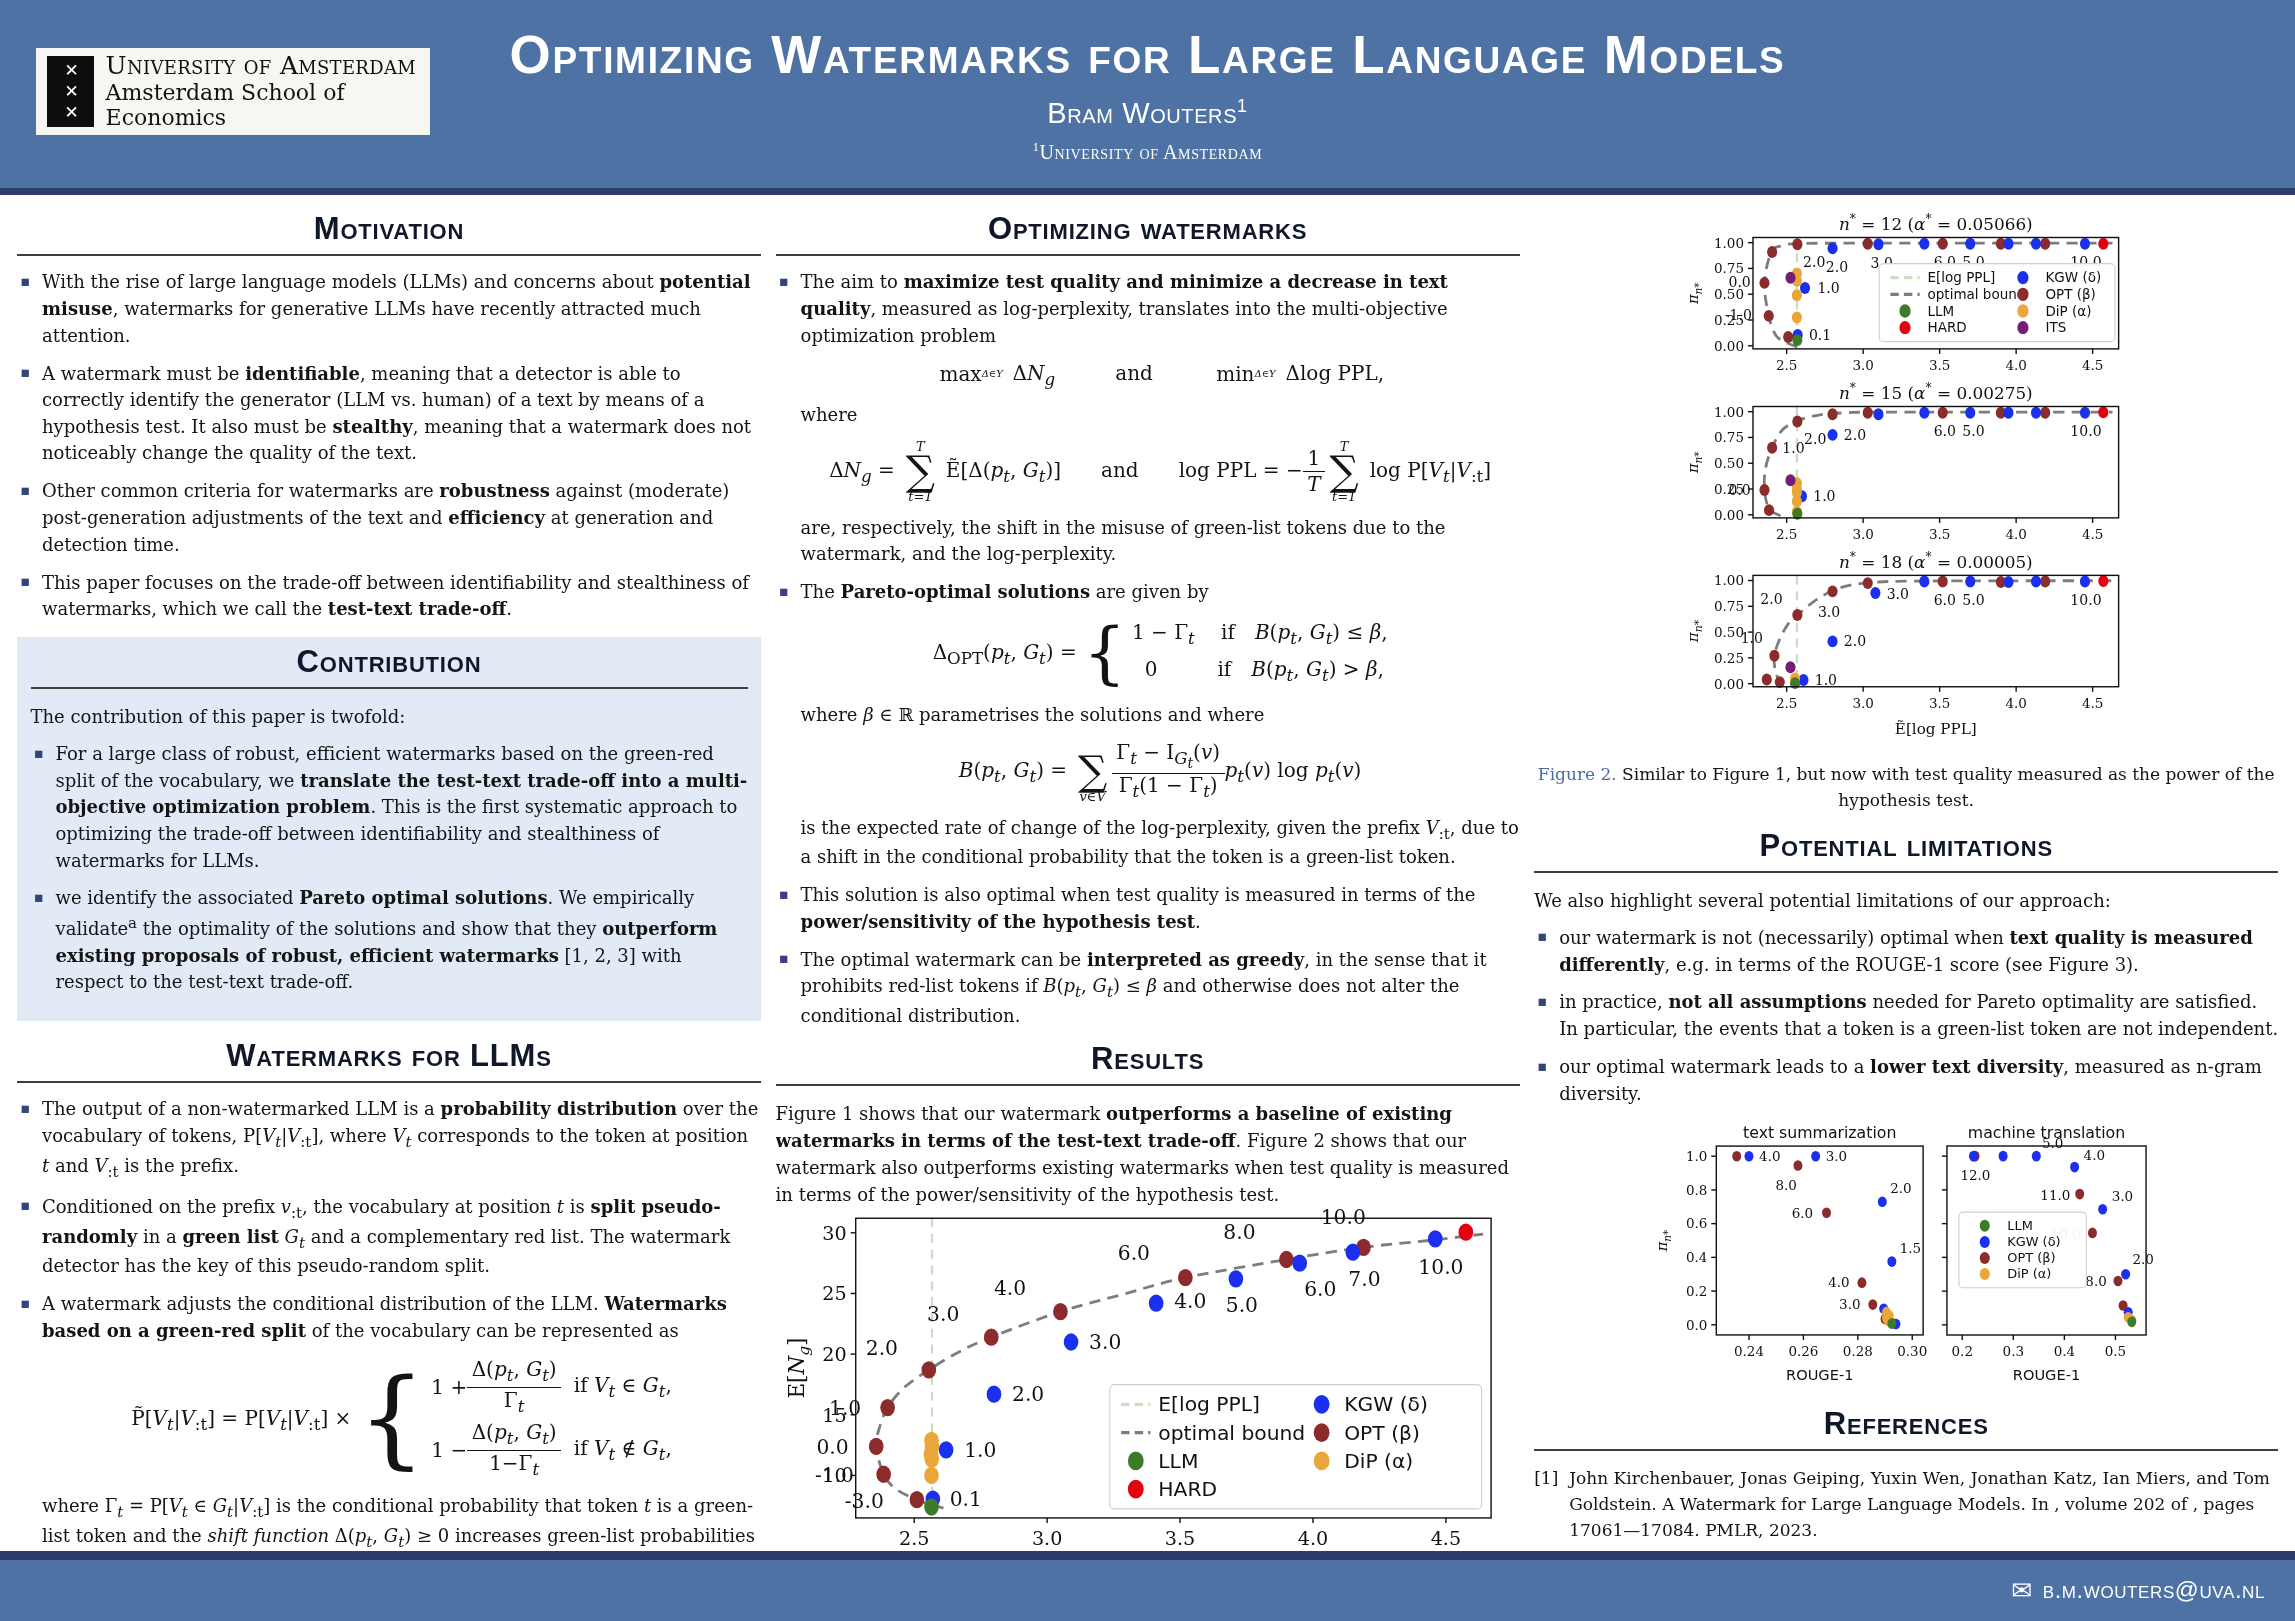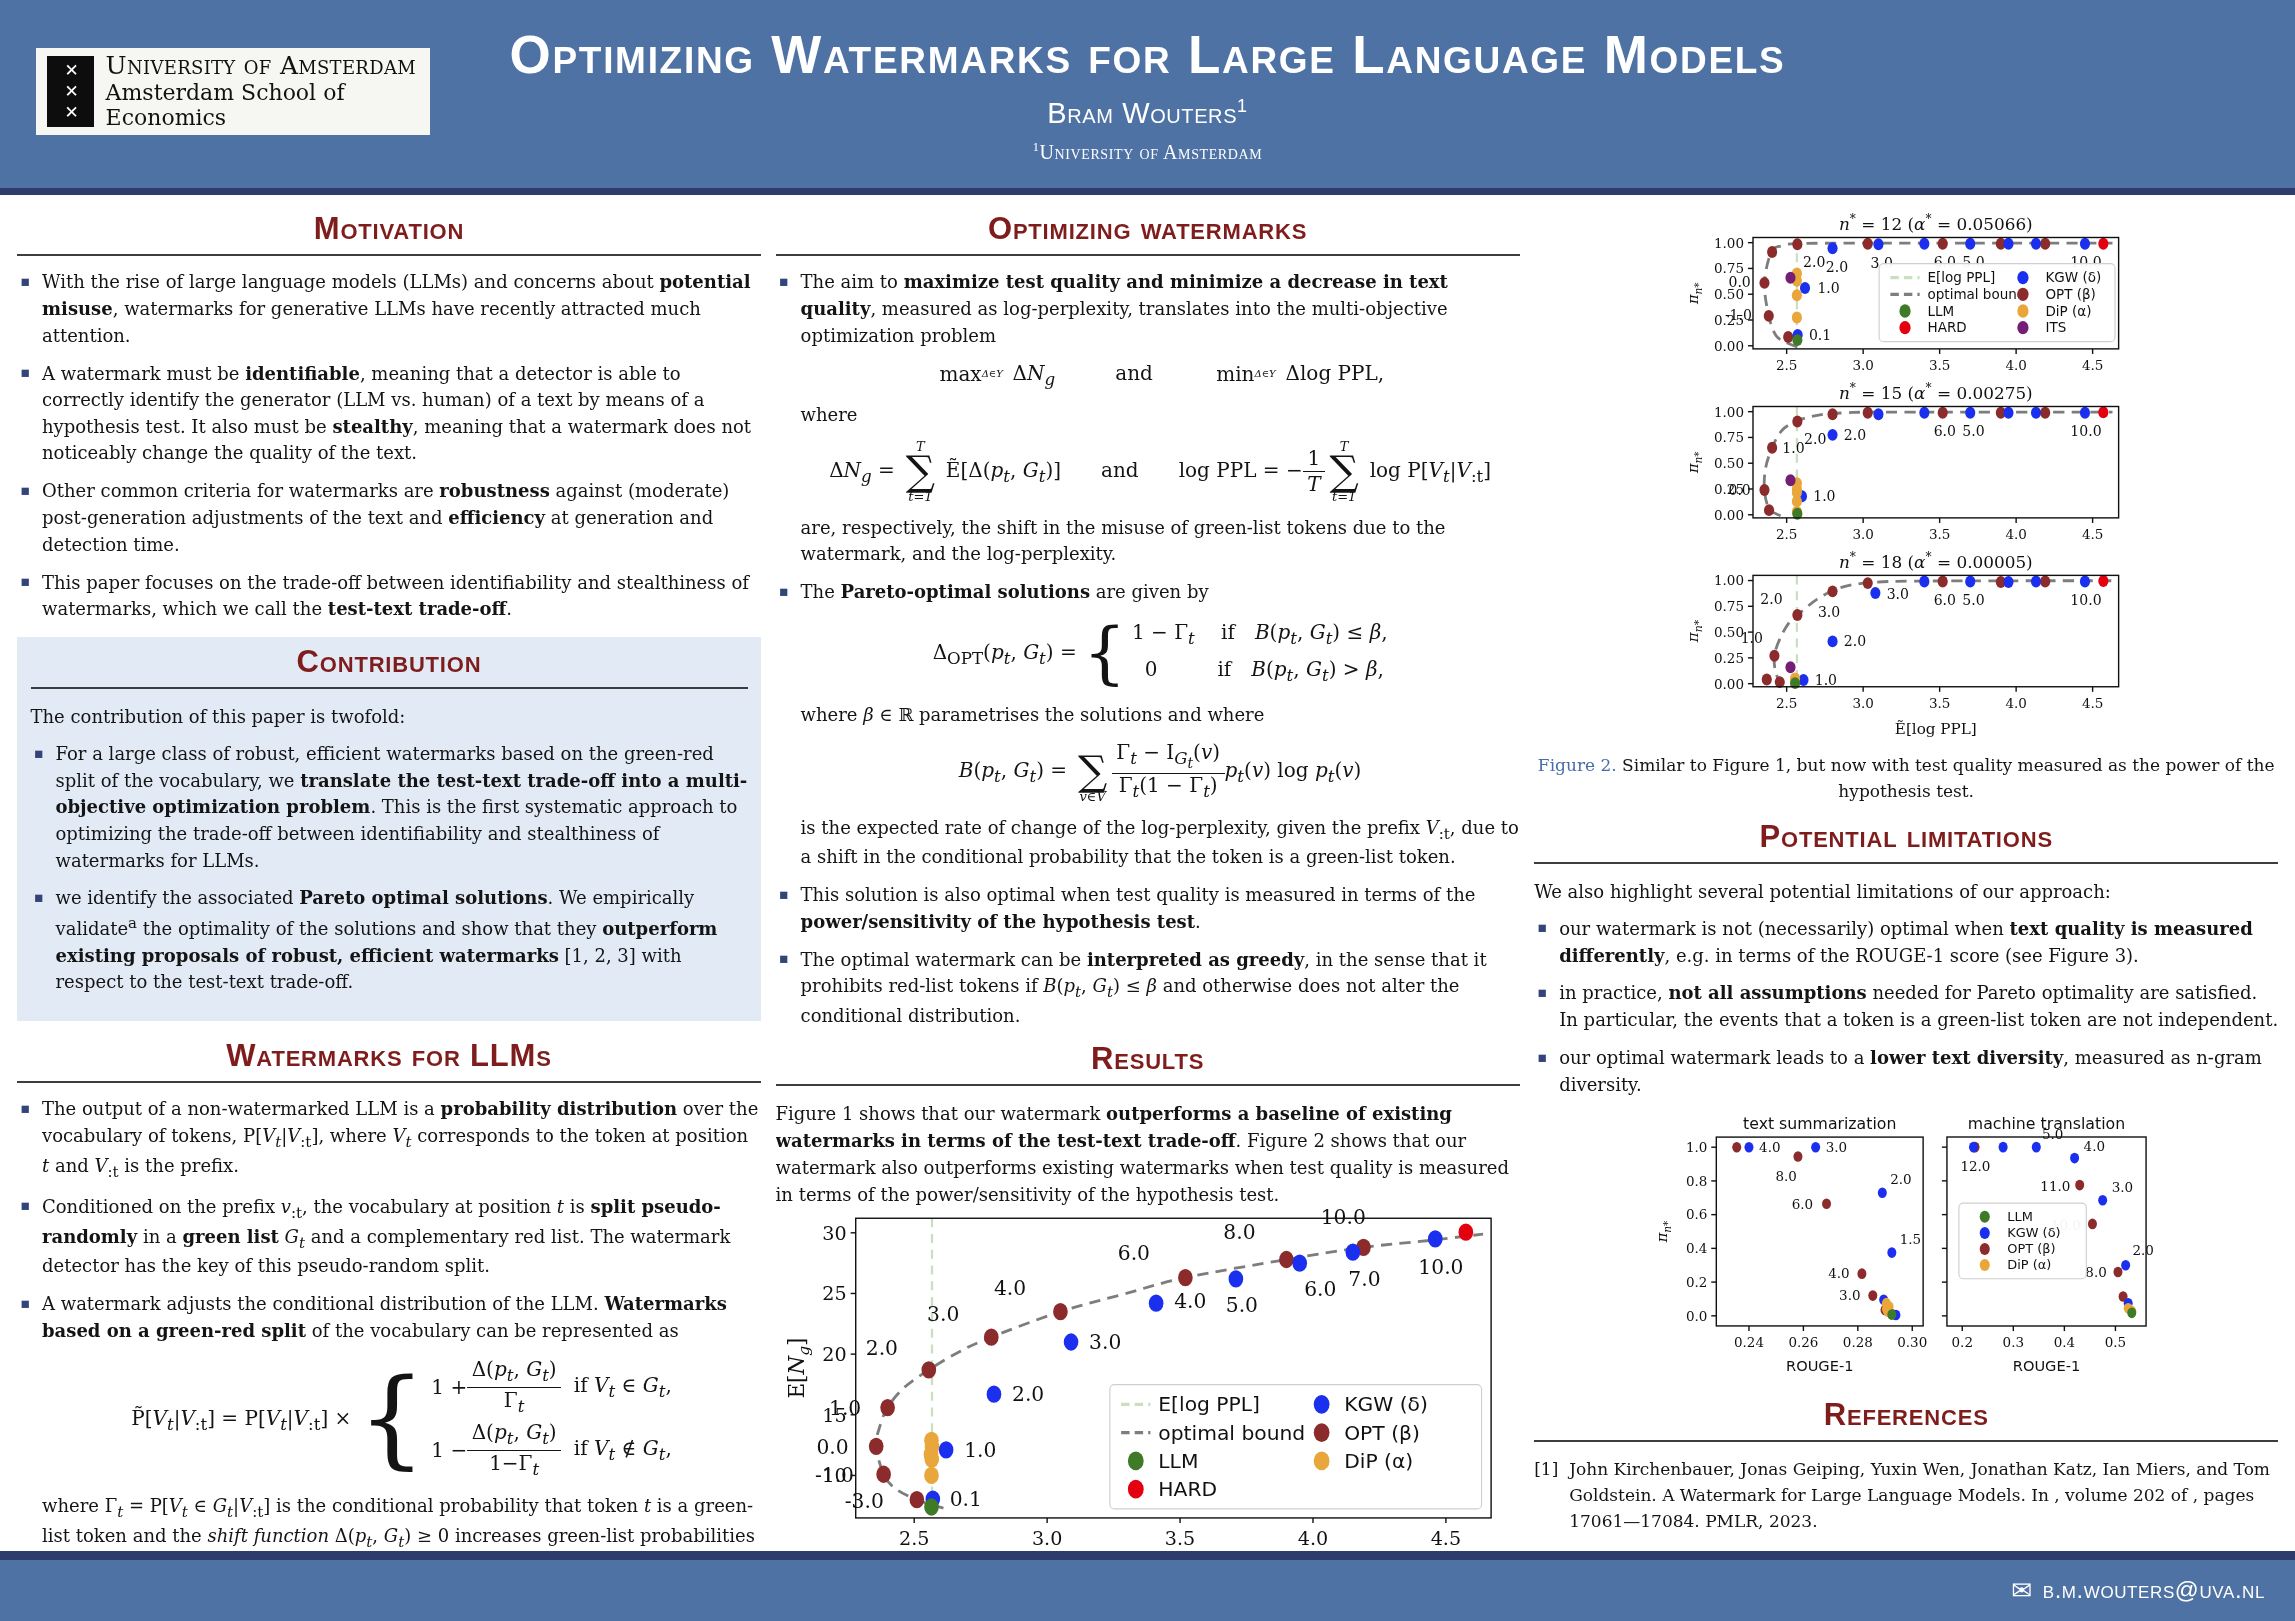--- a/index.html
+++ b/index.html
@@ -16,21 +16,21 @@
   .logo-l2 { font-size:22px; line-height:1.15; }
   h1.title { text-align:center; padding-top:27px; font-family:"Liberation Sans", sans-serif; font-variant:small-caps; font-weight:700; font-size:53px; letter-spacing:1.7px; line-height:1.05; }
   .author { text-align:center; margin-top:13.5px; font-family:"Liberation Sans", sans-serif; font-variant:small-caps; font-size:29px; letter-spacing:0.6px; }
   .author sup, .affil sup { font-size:0.62em; }
   .affil { text-align:center; margin-top:10px; font-family:Liberation Serif, serif; font-variant:small-caps; font-size:20px; letter-spacing:0.6px; }
 
   
   main { flex:1 1 auto; display:flex; gap:14.6px; padding:12.4px 17px 4.5px; overflow:hidden; }
   .col { width:744px; flex:0 0 auto; overflow:hidden; }
 
-  h2.sec { font-family:"Liberation Sans", sans-serif; font-variant:small-caps; font-weight:700; font-size:31px; color:#7f1d1d; text-align:center; letter-spacing:0.8px; margin-top:3.4px; }
+  h2.sec { font-family:"Liberation Sans", sans-serif; font-variant:small-caps; font-weight:700; font-size:31px; color:#0f172a; text-align:center; letter-spacing:0.8px; margin-top:3.4px; }
   .rule { height:2.3px; background:#3d3d3d; margin:6.8px 0 13.5px; }
 
   ul.b { list-style:none; }
   ul.b > li { position:relative; padding-left:25px; margin-bottom:11.3px; line-height:1.48; }
   ul.b > li::before { content:"▪"; position:absolute; left:3.4px; top:0.6px; color:#33447a; font-size:14.6px; }
 
   .contrib { background:#e2eaf6; padding:3.4px 13.5px 13.5px 13.5px; margin:14.6px 0 17px; }
   .intro { line-height:1.5; margin-bottom:11.3px; }
 
   
@@ -47,21 +47,21 @@
   .limop { display:inline-flex; flex-direction:row; align-items:center; vertical-align:middle; line-height:1.05; margin:0 3.4px; }
   .limop .lim { font-size:10px; font-style:italic; }
   .cases { display:inline-flex; align-items:center; vertical-align:middle; text-align:left; }
   .cases .brace { font-weight:400; line-height:0.8; margin-right:5.6px; font-style:normal; }
   .rows { display:inline-block; }
   .rows .row { display:flex; align-items:center; padding:3.4px 0; }
 
   
   .chart-wrap { display:flex; justify-content:center; }
   .fig3-row { display:flex; justify-content:center; align-items:flex-start; }
-  .fig-caption { font-size:17px; line-height:1.5; margin-top:10px; }
+  .fig-caption { font-size:17px; line-height:1.5; margin-top:19px; }
   .figlabel { color:#4a6da8; }
 
   
   ol.refs { list-style:none; font-size:17px; }
   ol.refs li { position:relative; padding-left:35px; margin-bottom:11.3px; line-height:1.55; }
   ol.refs li .tag { position:absolute; left:0; top:0; }
 
   
   footer { flex:0 0 auto; height:70px; background:#4e72a3; border-top:9px solid #2d3c6d; display:flex; align-items:center; justify-content:flex-end; padding-right:30px; color:#fff; font-family:"Liberation Sans", sans-serif; font-variant:small-caps; font-size:23.6px; gap:10px; letter-spacing:0.6px; }
   .mail-icon { font-variant:normal; font-size:25px; }

